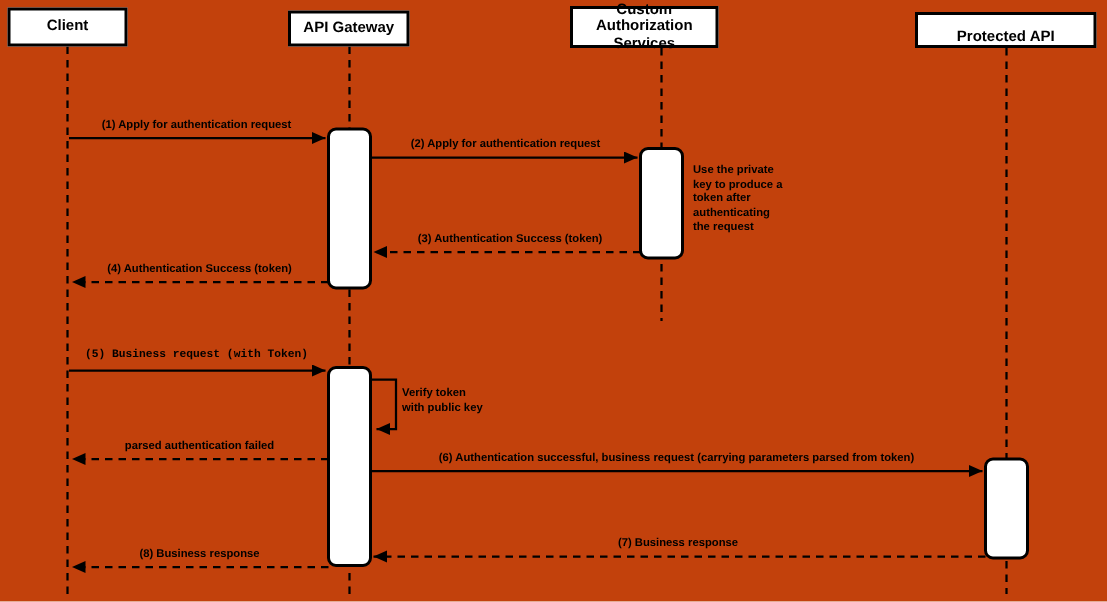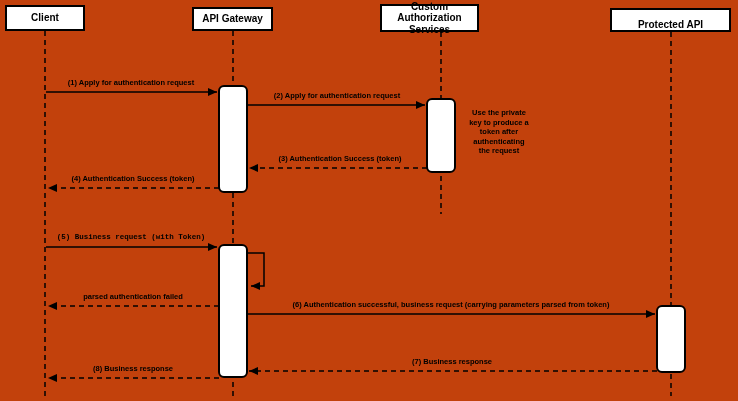--- a/index.html
+++ b/index.html
@@ -35,21 +35,20 @@
     color: #000000;
     white-space: nowrap;
   }
   .blocktext {
     position: absolute;
     font-size: 7.5px;
     font-weight: bold;
     color: #000000;
     white-space: pre-line;
     line-height: 9.5px;
-    text-align: center;
   }
   .lifeline { stroke: #000000; stroke-width: 1.5; stroke-dasharray: 5,4; fill: none; }
   .act { fill: #ffffff; stroke: #000000; stroke-width: 2; }
   .msg { stroke: #000000; stroke-width: 1.5; fill: none; }
   .msg.dashed { stroke-dasharray: 5,4; }
 </style>
 </head>
 <body>
 
 <div id="canvas">
@@ -99,20 +98,22 @@
   <div class="mlabel" style="left:131px; top:78px;">(1) Apply for authentication request</div>
   <div class="mlabel" style="left:337px; top:91px;">(2) Apply for authentication request</div>
   <div class="mlabel" style="left:340px; top:154px;">(3) Authentication Success (token)</div>
   <div class="mlabel" style="left:133px; top:174px;">(4) Authentication Success (token)</div>
   <div class="mlabel" style="left:131px; top:233px;font-family:Liberation Mono, monospace;">(5) Business request (with Token)</div>
   <div class="mlabel" style="left:133px; top:292px;">parsed authentication failed</div>
   <div class="mlabel" style="left:451px; top:300px;">(6) Authentication successful, business request (carrying parameters parsed from token)</div>
   <div class="mlabel" style="left:452px; top:357px;">(7) Business response</div>
   <div class="mlabel" style="left:133px; top:364px;">(8) Business response</div>
 
+  <div class="blocktext" style="left:268px; top:257px; width:70px;">Verify token
+with public key</div>
 
   <div class="blocktext" style="left:462px; top:108px; width:74px;">Use the private
 key to produce a
 token after
 authenticating
 the request</div>
 
 </div>
 
 </body></html>

